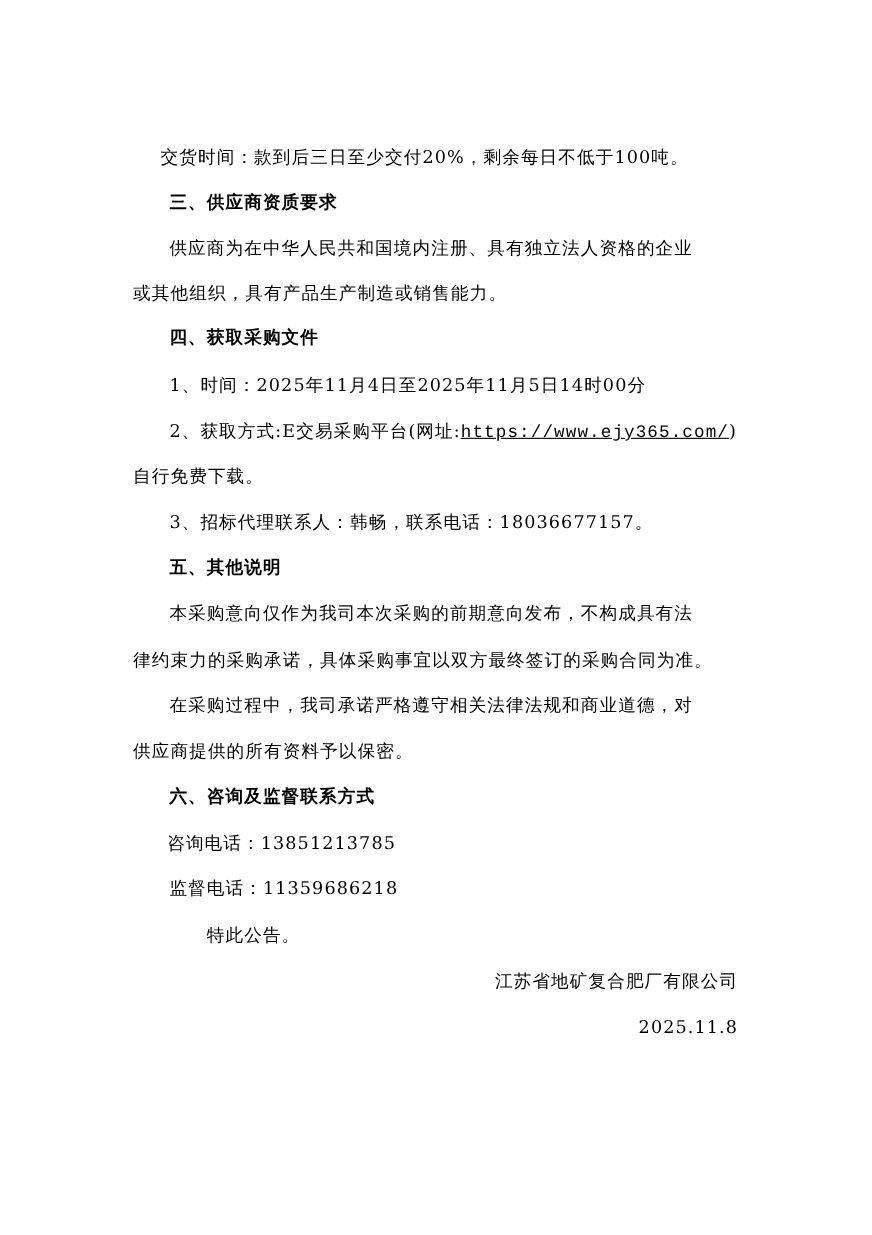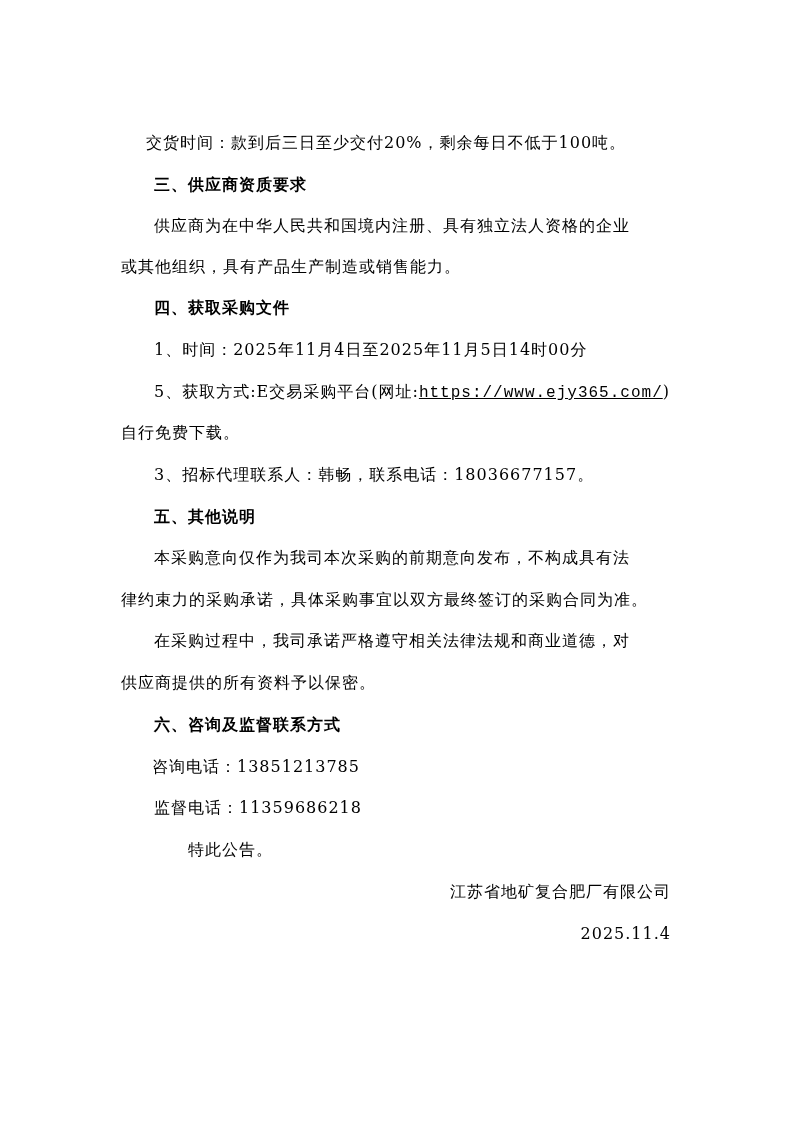--- a/index.html
+++ b/index.html
@@ -16,32 +16,32 @@
 <div>
   <div class="line" style="left:146px; top:108px;">交货时间：款到后三日至少交付20%，剩余每日不低于100吨。</div>
 
   <div class="line bold" style="left:154px; top:150px;">三、供应商资质要求</div>
   <div class="line" style="left:154px; top:191px;">供应商为在中华人民共和国境内注册、具有独立法人资格的企业</div>
   <div class="line" style="left:121px; top:232px;">或其他组织，具有产品生产制造或销售能力。</div>
 
   <div class="line bold" style="left:154px; top:273px;">四、获取采购文件</div>
   <div class="line" style="left:154px; top:315px;">1、时间：2025年11月4日至2025年11月5日14时00分</div>
   <div class="line" style="left:154px; top:357px;">
-    <span>5、获取方式:E交易采购平台(网址:</span><span class="link">https://www.ejy365.com/</span><span>)</span>
+    <span>2、获取方式:E交易采购平台(网址:</span><span class="link">https://www.ejy365.com/</span><span>)</span>
   </div>
   <div class="line" style="left:121px; top:398px;">自行免费下载。</div>
   <div class="line" style="left:154px; top:440px;">3、招标代理联系人：韩畅，联系电话：18036677157。</div>
 
   <div class="line bold" style="left:154px; top:482px;">五、其他说明</div>
   <div class="line" style="left:154px; top:523px;">本采购意向仅作为我司本次采购的前期意向发布，不构成具有法</div>
   <div class="line" style="left:121px; top:565px;">律约束力的采购承诺，具体采购事宜以双方最终签订的采购合同为准。</div>
   <div class="line" style="left:154px; top:606px;">在采购过程中，我司承诺严格遵守相关法律法规和商业道德，对</div>
   <div class="line" style="left:121px; top:648px;">供应商提供的所有资料予以保密。</div>
 
   <div class="line bold" style="left:154px; top:690px;">六、咨询及监督联系方式</div>
   <div class="line" style="left:152px; top:732px;">咨询电话：13851213785</div>
   <div class="line" style="left:154px; top:773px;">监督电话：11359686218</div>
 
   <div class="line" style="left:188px; top:815px;">特此公告。</div>
 
   <div class="line right" style="top:857px;">江苏省地矿复合肥厂有限公司</div>
-  <div class="line right" style="top:899px;">2025.11.4</div>
+  <div class="line right" style="top:899px;">2025.11.8</div>
 </div>
 
 </body></html>

